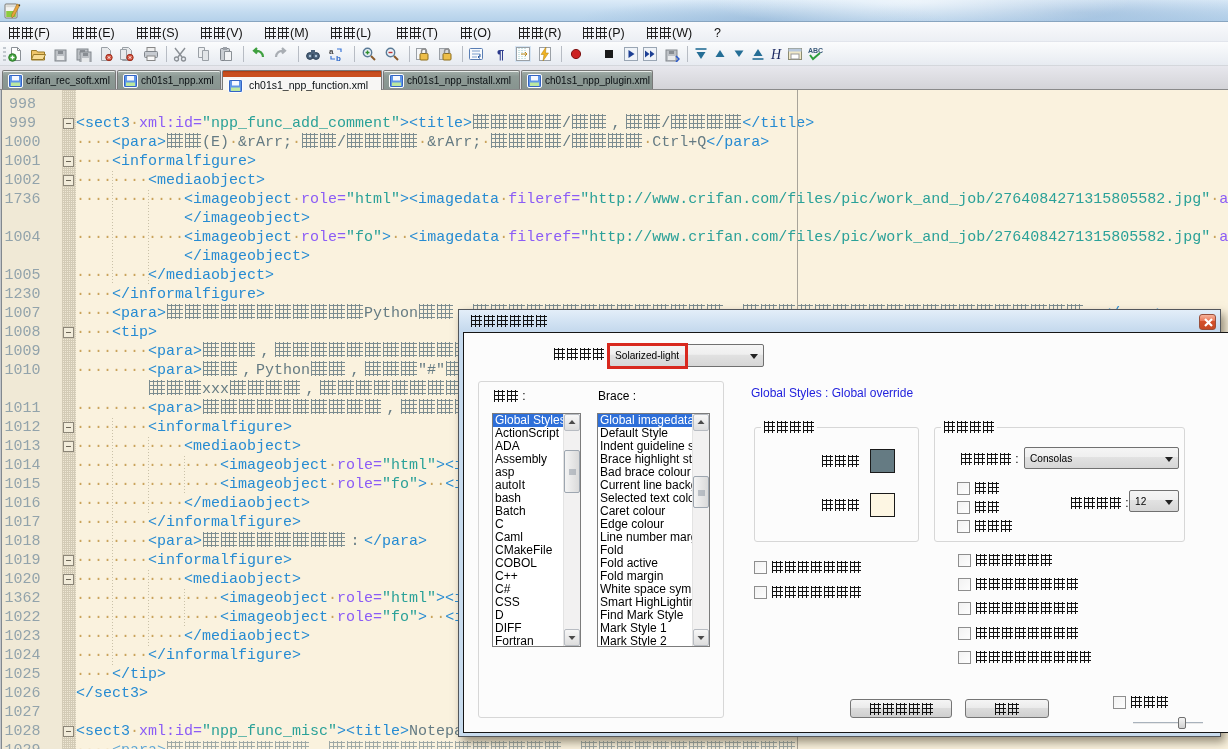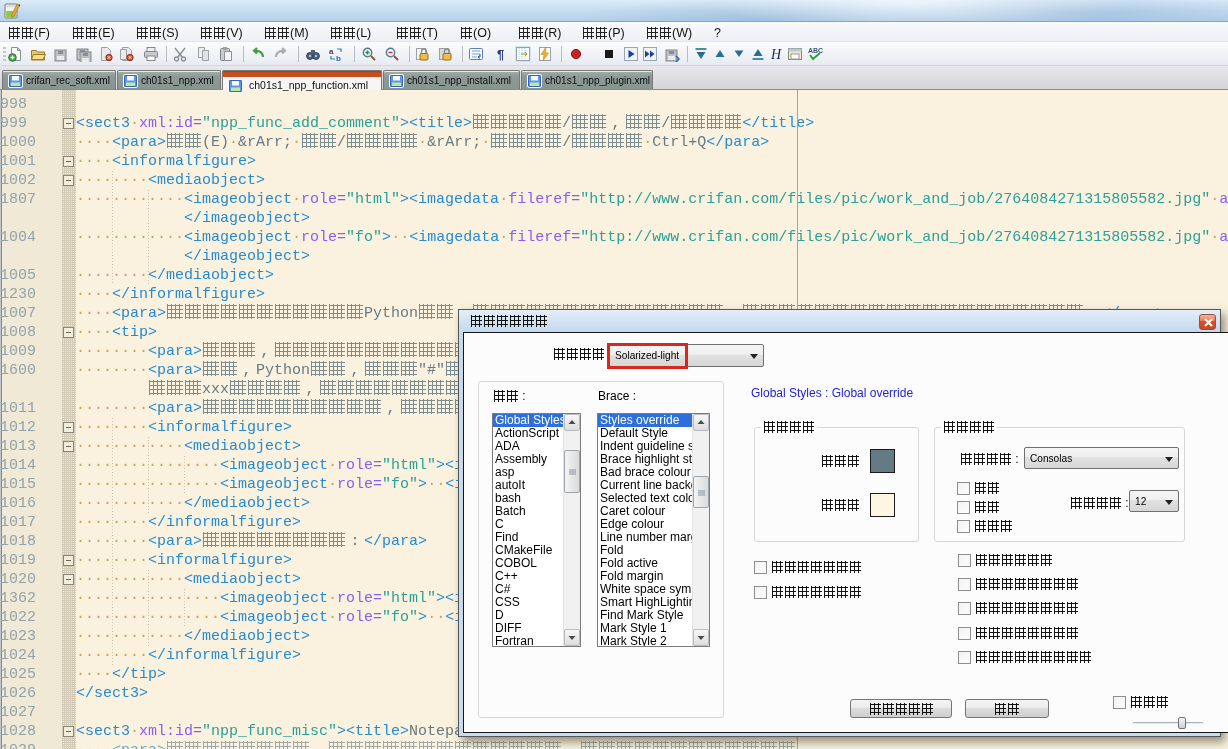--- a/index.html
+++ b/index.html
@@ -45,21 +45,21 @@
  background:linear-gradient(#A83A12,#C94E1E 30%,#C94E1E)}
 .tab.act .tx{top:8px;left:26px}
 .tab.act svg{top:8px}
 
 
 #lnbg{position:absolute;left:2px;top:90px;width:60px;height:659px;background:#F0E9D6}
 #foldbg{position:absolute;left:62px;top:90px;width:14px;height:659px;background:#EFE8D5;
  background-image:linear-gradient(to right,#D3CBB6 1px,rgba(0,0,0,0) 1px),
  linear-gradient(to bottom,#D3CBB6 1px,rgba(0,0,0,0) 1px);background-size:2px 2px}
 #wline{position:absolute;left:0;top:90px;width:2px;height:659px;background:linear-gradient(90deg,#C2C6CB 0 1px,#82888E 1px 2px)}
-.ln{position:absolute;left:0;width:45px;text-align:left;font:15px "Liberation Mono",monospace;
+.ln{position:absolute;left:0;width:45px;text-align:center;font:15px "Liberation Mono",monospace;
  line-height:19px;color:#92A3AB}
 .row{position:absolute;left:76px;white-space:pre;font:15px "Liberation Mono",monospace;
  line-height:19px;height:19px;color:#657B83}
 .t{color:#268BD2}.a{color:#8b5cf6}.s{color:#2AA198}.x{color:#657B83}.w{color:#C9A35B}.n{color:#657B83}
 .fb{position:absolute;left:63px;width:11px;height:11px;border:1px solid #8C8678;background:#F2ECDA;z-index:1}
 .fb::after{content:"";position:absolute;left:2px;top:4px;width:5px;height:1px;background:#6B6557}
 .ig{position:absolute;width:1px;background:repeating-linear-gradient(180deg,#C9C1A8 0 1px,rgba(0,0,0,0) 1px 3px)}
 #edge{position:absolute;left:797px;top:90px;width:1px;height:659px;background:#A8A49A}
 
 #dlg{position:absolute;left:458px;top:309px;width:763px;height:428px;border:1px solid #53575C;
@@ -337,38 +337,38 @@
 <div class="fb" style="top:118px"></div>
 <div class="row" style="top:114px"><span class="t">&lt;sect3</span><span class="w">·</span><span class="a">xml:id=</span><span class="s">"npp_func_add_comment"</span><span class="t">&gt;&lt;title&gt;</span><span class="x"><i class="g ze"></i><i class="g ze"></i><i class="g ze"></i><i class="g ze"></i><i class="g ze"></i>/<i class="g ze"></i><i class="g ze"></i><i class="p ze">,</i><i class="g ze"></i><i class="g ze"></i>/<i class="g ze"></i><i class="g ze"></i><i class="g ze"></i><i class="g ze"></i></span><span class="t">&lt;/title&gt;</span></div>
 <div class="ln" style="top:133px">1000</div>
 <div class="row" style="top:133px"><span class="w">····</span><span class="t">&lt;para&gt;</span><span class="x"><i class="g ze"></i><i class="g ze"></i>(E)</span><span class="w">·</span><span class="x">&amp;rArr;</span><span class="w">·</span><span class="x"><i class="g ze"></i><i class="g ze"></i>/<i class="g ze"></i><i class="g ze"></i><i class="g ze"></i><i class="g ze"></i></span><span class="w">·</span><span class="x">&amp;rArr;</span><span class="w">·</span><span class="x"><i class="g ze"></i><i class="g ze"></i><i class="g ze"></i><i class="g ze"></i>/<i class="g ze"></i><i class="g ze"></i><i class="g ze"></i><i class="g ze"></i></span><span class="w">·</span><span class="x">Ctrl+Q</span><span class="t">&lt;/para&gt;</span></div>
 <div class="ln" style="top:152px">1001</div>
 <div class="fb" style="top:156px"></div>
 <div class="row" style="top:152px"><span class="w">····</span><span class="t">&lt;informalfigure&gt;</span></div>
 <div class="ln" style="top:171px">1002</div>
 <div class="fb" style="top:175px"></div>
 <div class="row" style="top:171px"><span class="w">········</span><span class="t">&lt;mediaobject&gt;</span></div>
-<div class="ln" style="top:190px">1807</div>
+<div class="ln" style="top:190px">1736</div>
 <div class="row" style="top:190px"><span class="w">············</span><span class="t">&lt;imageobject</span><span class="w">·</span><span class="a">role=</span><span class="s">"html"</span><span class="t">&gt;&lt;imagedata</span><span class="w">·</span><span class="a">fileref=</span><span class="s">"http://www.crifan.com/files/pic/work_and_job/2764084271315805582.jpg"</span><span class="w">·</span><span class="a">a</span></div>
 <div class="row" style="top:209px"><span class="n">            </span><span class="t">&lt;/imageobject&gt;</span></div>
 <div class="ln" style="top:228px">1004</div>
 <div class="row" style="top:228px"><span class="w">············</span><span class="t">&lt;imageobject</span><span class="w">·</span><span class="a">role=</span><span class="s">"fo"</span><span class="t">&gt;</span><span class="w">··</span><span class="t">&lt;imagedata</span><span class="w">·</span><span class="a">fileref=</span><span class="s">"http://www.crifan.com/files/pic/work_and_job/2764084271315805582.jpg"</span><span class="w">·</span><span class="a">a</span></div>
 <div class="row" style="top:247px"><span class="n">            </span><span class="t">&lt;/imageobject&gt;</span></div>
 <div class="ln" style="top:266px">1005</div>
 <div class="row" style="top:266px"><span class="w">········</span><span class="t">&lt;/mediaobject&gt;</span></div>
 <div class="ln" style="top:285px">1230</div>
 <div class="row" style="top:285px"><span class="w">····</span><span class="t">&lt;/informalfigure&gt;</span></div>
 <div class="ln" style="top:304px">1007</div>
 <div class="row" style="top:304px"><span class="w">····</span><span class="t">&lt;para&gt;</span><span class="x"><i class="g ze"></i><i class="g ze"></i><i class="g ze"></i><i class="g ze"></i><i class="g ze"></i><i class="g ze"></i><i class="g ze"></i><i class="g ze"></i><i class="g ze"></i><i class="g ze"></i><i class="g ze"></i>Python<i class="g ze"></i><i class="g ze"></i><i class="p ze">,</i><i class="g ze"></i><i class="g ze"></i><i class="g ze"></i><i class="g ze"></i><i class="g ze"></i><i class="g ze"></i><i class="g ze"></i><i class="g ze"></i><i class="g ze"></i><i class="g ze"></i><i class="g ze"></i><i class="g ze"></i><i class="g ze"></i><i class="g ze"></i><i class="p ze">,</i><i class="g ze"></i><i class="g ze"></i><i class="g ze"></i><i class="g ze"></i><i class="g ze"></i><i class="g ze"></i><i class="g ze"></i><i class="g ze"></i><i class="g ze"></i><i class="g ze"></i><i class="g ze"></i><i class="g ze"></i><i class="g ze"></i><i class="g ze"></i><i class="g ze"></i><i class="g ze"></i><i class="g ze"></i><i class="g ze"></i><i class="g ze"></i><i class="p ze">.</i></span><span class="t">&lt;/para&gt;</span></div>
 <div class="ln" style="top:323px">1008</div>
 <div class="fb" style="top:327px"></div>
 <div class="row" style="top:323px"><span class="w">····</span><span class="t">&lt;tip&gt;</span></div>
 <div class="ln" style="top:342px">1009</div>
 <div class="row" style="top:342px"><span class="w">········</span><span class="t">&lt;para&gt;</span><span class="x"><i class="g ze"></i><i class="g ze"></i><i class="g ze"></i><i class="p ze">,</i><i class="g ze"></i><i class="g ze"></i><i class="g ze"></i><i class="g ze"></i><i class="g ze"></i><i class="g ze"></i><i class="g ze"></i><i class="g ze"></i><i class="g ze"></i><i class="g ze"></i><i class="g ze"></i><i class="g ze"></i><i class="g ze"></i><i class="g ze"></i><i class="g ze"></i><i class="p ze">,</i><i class="g ze"></i><i class="g ze"></i><i class="g ze"></i><i class="g ze"></i><i class="g ze"></i><i class="g ze"></i><i class="g ze"></i><i class="g ze"></i><i class="g ze"></i><i class="g ze"></i><i class="g ze"></i><i class="p ze">.</i></span><span class="t">&lt;/para&gt;</span></div>
-<div class="ln" style="top:361px">1600</div>
+<div class="ln" style="top:361px">1010</div>
 <div class="row" style="top:361px"><span class="w">········</span><span class="t">&lt;para&gt;</span><span class="x"><i class="g ze"></i><i class="g ze"></i><i class="p ze">,</i>Python<i class="g ze"></i><i class="g ze"></i><i class="p ze">,</i><i class="g ze"></i><i class="g ze"></i><i class="g ze"></i>"#"<i class="g ze"></i><i class="g ze"></i><i class="g ze"></i><i class="g ze"></i><i class="g ze"></i><i class="g ze"></i><i class="g ze"></i><i class="p ze">,</i><i class="g ze"></i><i class="g ze"></i><i class="g ze"></i><i class="g ze"></i><i class="g ze"></i><i class="p ze">,</i><i class="g ze"></i><i class="g ze"></i><i class="g ze"></i></span></div>
 <div class="row" style="top:380px"><span class="n">        </span><span class="x"><i class="g ze"></i><i class="g ze"></i><i class="g ze"></i>xxx<i class="g ze"></i><i class="g ze"></i><i class="g ze"></i><i class="g ze"></i><i class="p ze">,</i><i class="g ze"></i><i class="g ze"></i><i class="g ze"></i><i class="g ze"></i><i class="g ze"></i><i class="g ze"></i><i class="g ze"></i><i class="g ze"></i><i class="g ze"></i><i class="g ze"></i><i class="g ze"></i><i class="g ze"></i><i class="p ze">,</i><i class="g ze"></i><i class="g ze"></i><i class="g ze"></i><i class="g ze"></i><i class="g ze"></i><i class="g ze"></i><i class="p ze">.</i></span><span class="t">&lt;/para&gt;</span></div>
 <div class="ln" style="top:399px">1011</div>
 <div class="row" style="top:399px"><span class="w">········</span><span class="t">&lt;para&gt;</span><span class="x"><i class="g ze"></i><i class="g ze"></i><i class="g ze"></i><i class="g ze"></i><i class="g ze"></i><i class="g ze"></i><i class="g ze"></i><i class="g ze"></i><i class="g ze"></i><i class="g ze"></i><i class="p ze">,</i><i class="g ze"></i><i class="g ze"></i><i class="g ze"></i><i class="g ze"></i><i class="g ze"></i><i class="g ze"></i><i class="g ze"></i><i class="g ze"></i><i class="g ze"></i><i class="g ze"></i><i class="g ze"></i><i class="p ze">:</i></span><span class="t">&lt;/para&gt;</span></div>
 <div class="ln" style="top:418px">1012</div>
 <div class="fb" style="top:422px"></div>
 <div class="row" style="top:418px"><span class="w">········</span><span class="t">&lt;informalfigure&gt;</span></div>
 <div class="ln" style="top:437px">1013</div>
 <div class="fb" style="top:441px"></div>
 <div class="row" style="top:437px"><span class="w">············</span><span class="t">&lt;mediaobject&gt;</span></div>
@@ -433,21 +433,21 @@
 <div class="lbx" style="left:28px;top:80px;width:89px;height:234px">
         <div class="li sel" style="width:70px">Global Styles</div>
         <div class="li" style="width:70px">ActionScript</div>
         <div class="li" style="width:70px">ADA</div>
         <div class="li" style="width:70px">Assembly</div>
         <div class="li" style="width:70px">asp</div>
         <div class="li" style="width:70px">autoIt</div>
         <div class="li" style="width:70px">bash</div>
         <div class="li" style="width:70px">Batch</div>
         <div class="li" style="width:70px">C</div>
-        <div class="li" style="width:70px">Find</div>
+        <div class="li" style="width:70px">Caml</div>
         <div class="li" style="width:70px">CMakeFile</div>
         <div class="li" style="width:70px">COBOL</div>
         <div class="li" style="width:70px">C++</div>
         <div class="li" style="width:70px">C#</div>
         <div class="li" style="width:70px">CSS</div>
         <div class="li" style="width:70px">D</div>
         <div class="li" style="width:70px">DIFF</div>
         <div class="li" style="width:70px">Fortran</div>
         <div class="sb">
           <div class="sbb" style="top:0"><svg width="14" height="15">
@@ -455,21 +455,21 @@
             </svg></div>
           <div class="sbb" style="bottom:0"><svg width="14" height="15">
               <path d="M7 10L3.5 6h7z" fill="#4A4A4A"></path>
             </svg></div>
           <div class="sbt" style="top:36px;height:43px"><svg width="14" height="43">
               <path d="M4 19 h7 M4 21 h7 M4 23 h7" stroke="#8A94A0"></path>
             </svg></div>
         </div>
       </div>
 <div class="lbx" style="left:133px;top:80px;width:113px;height:234px">
-        <div class="li sel" style="width:94px">Styles override</div>
+        <div class="li sel" style="width:94px">Global imagedata</div>
         <div class="li" style="width:94px">Default Style</div>
         <div class="li" style="width:94px">Indent guideline sty</div>
         <div class="li" style="width:94px">Brace highlight styl</div>
         <div class="li" style="width:94px">Bad brace colour</div>
         <div class="li" style="width:94px">Current line backgr</div>
         <div class="li" style="width:94px">Selected text colou</div>
         <div class="li" style="width:94px">Caret colour</div>
         <div class="li" style="width:94px">Edge colour</div>
         <div class="li" style="width:94px">Line number margir</div>
         <div class="li" style="width:94px">Fold</div>

